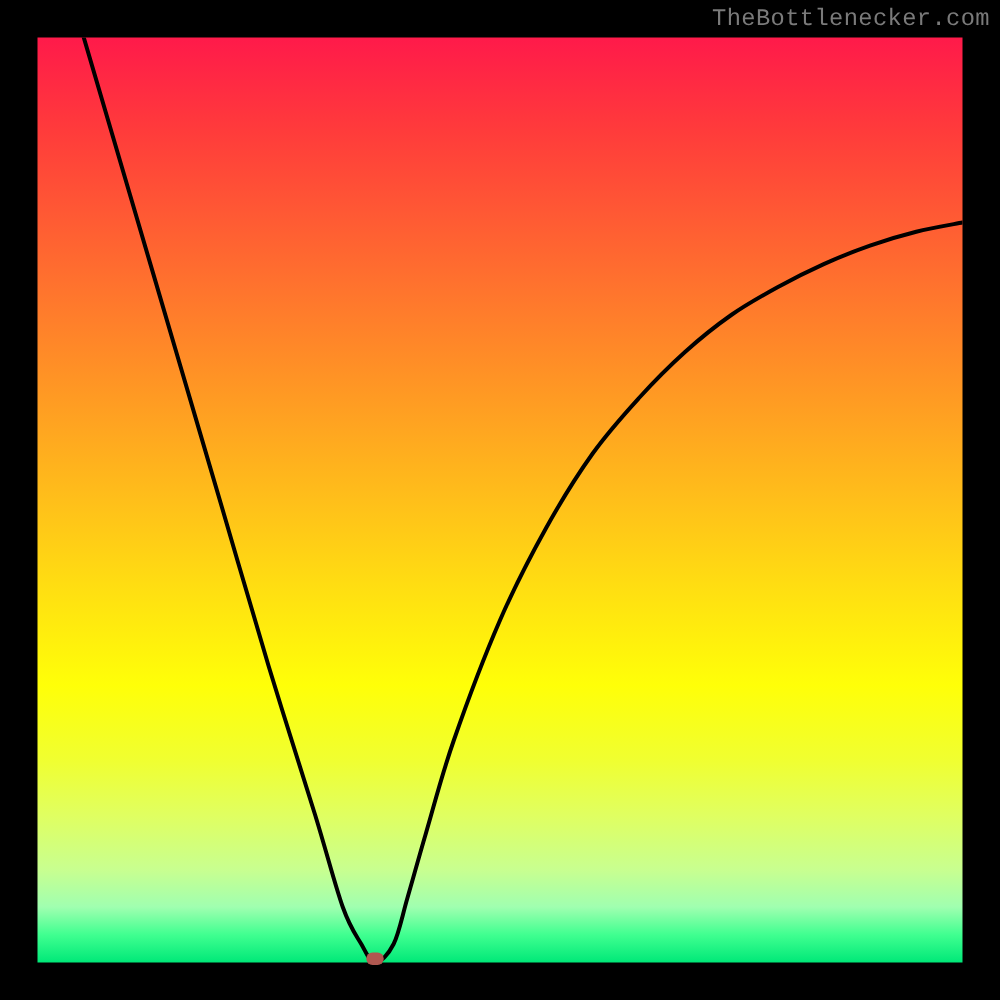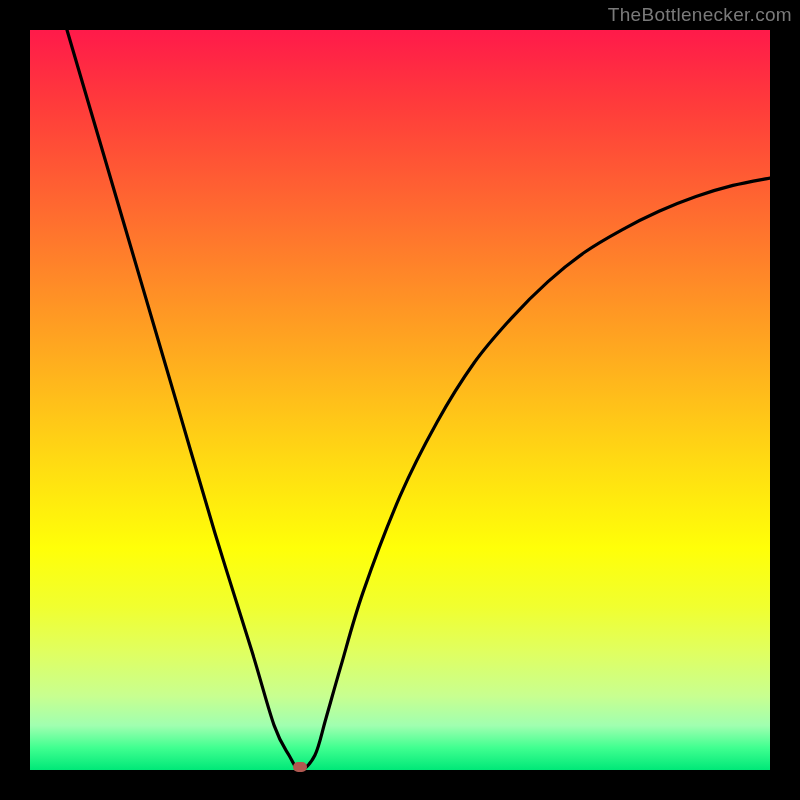--- a/index.html
+++ b/index.html
@@ -44,21 +44,21 @@
     width: 14px;
     height: 10px;
     border-radius: 5px;
     background: #b05850;
     transform: translate(-50%, -50%);
   }
   .attribution {
     position: absolute;
     top: 4px;
     right: 8px;
-    font-family: Liberation Sans, sans-serif;
+    font-family: Liberation Mono, monospace;
     font-size: 19px;
     color: #7a7a7a;
     letter-spacing: 0.3px;
     text-align: right;
   }
 </style>
 </head>
 <body>
 
 <div class="frame">

